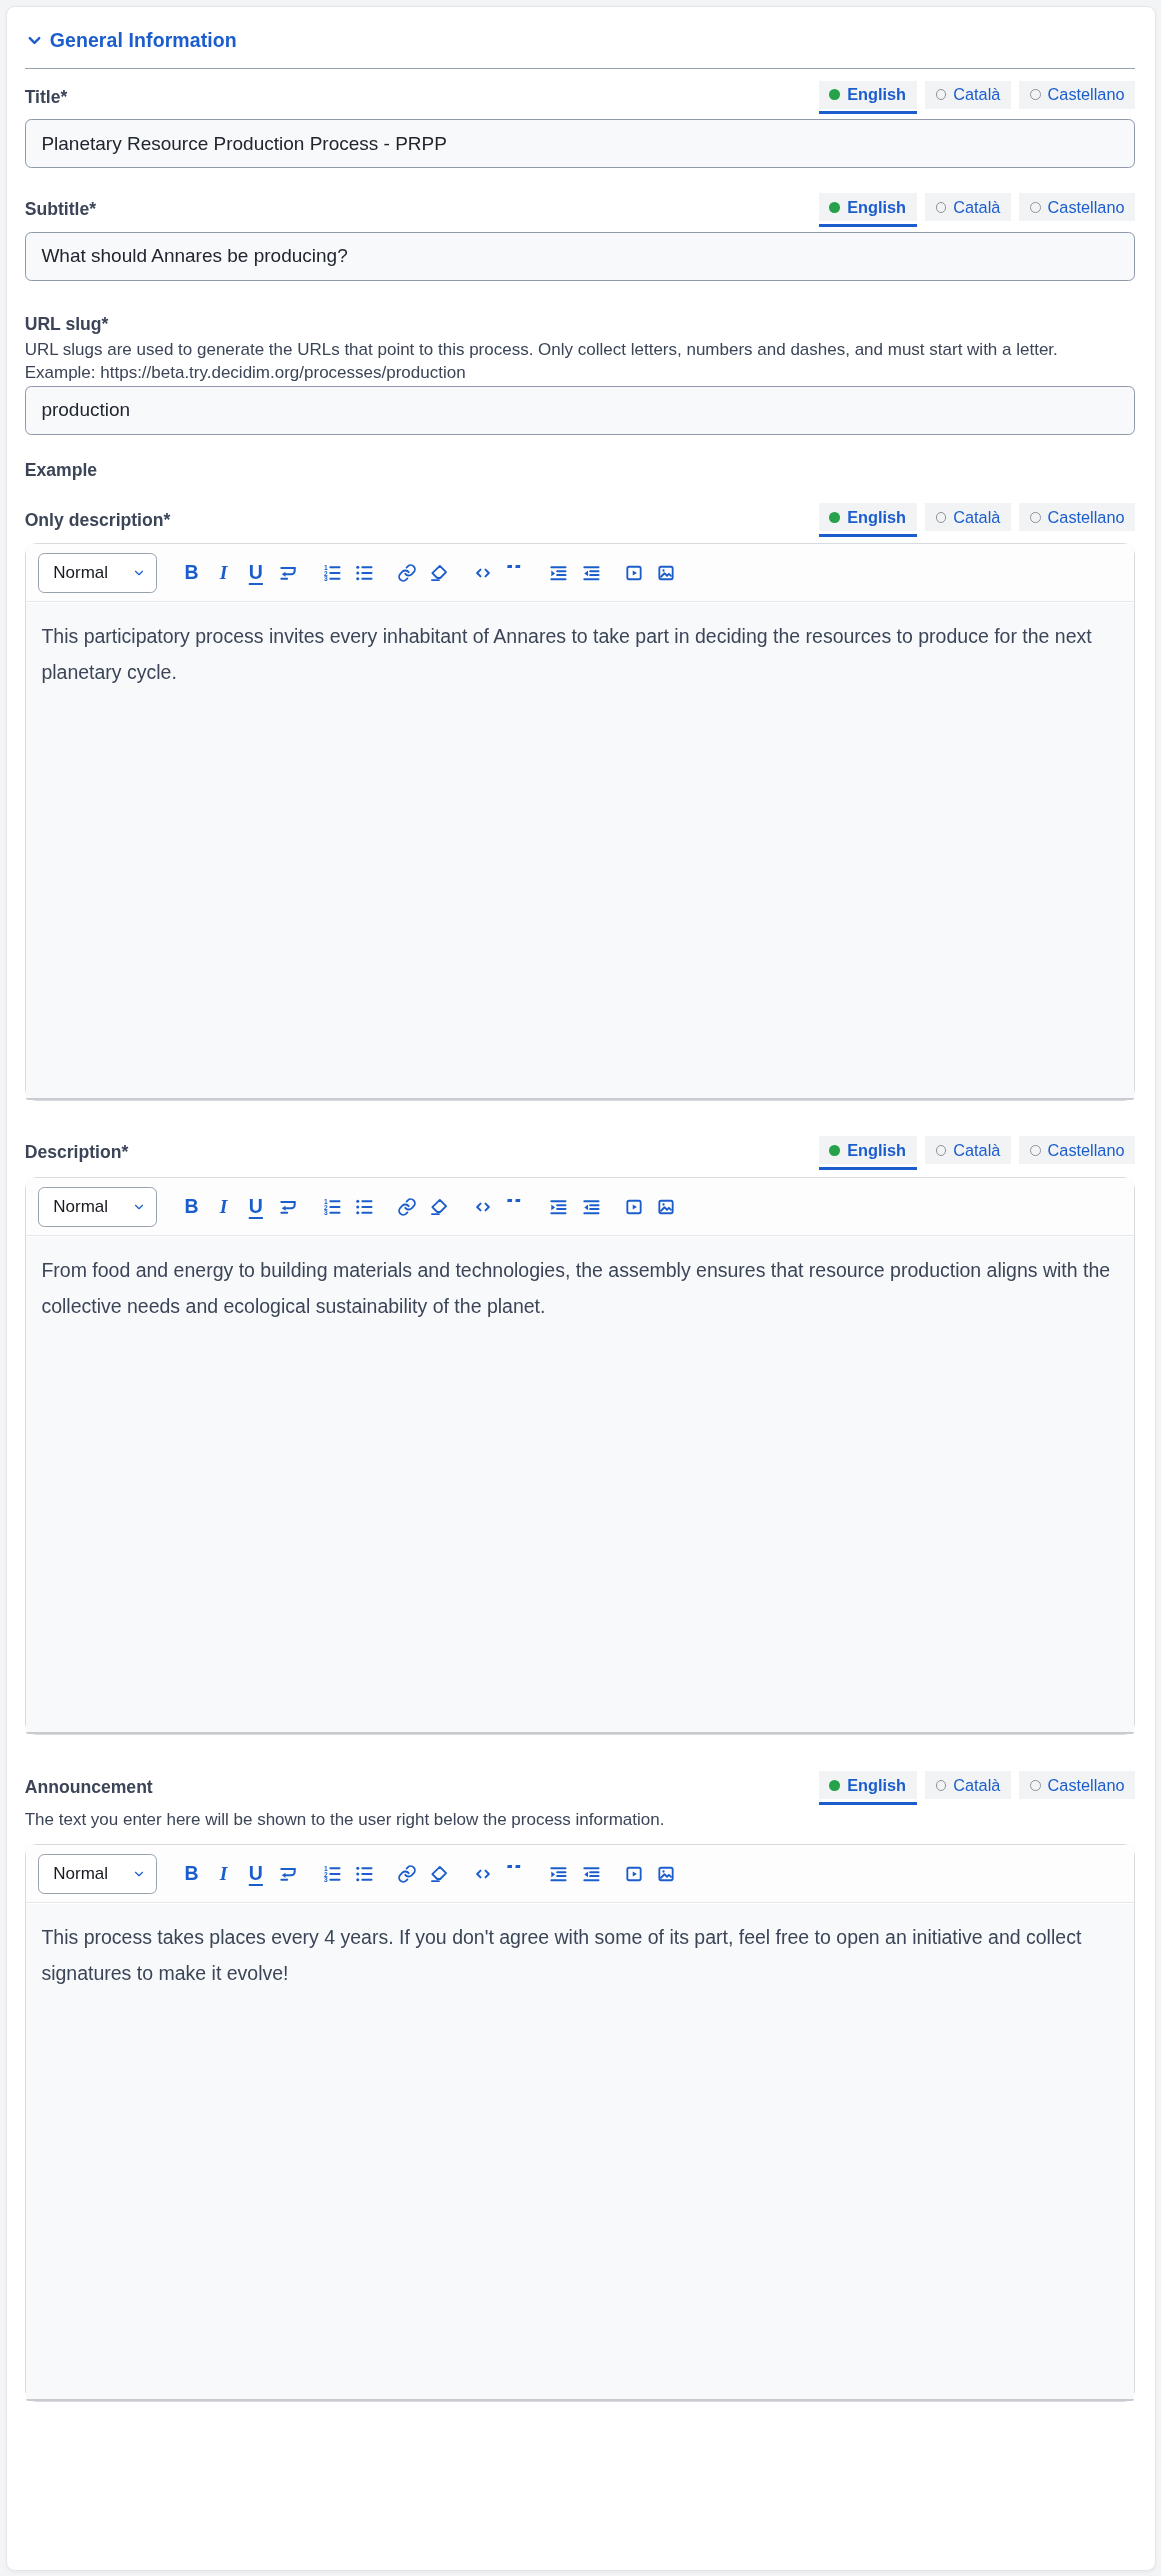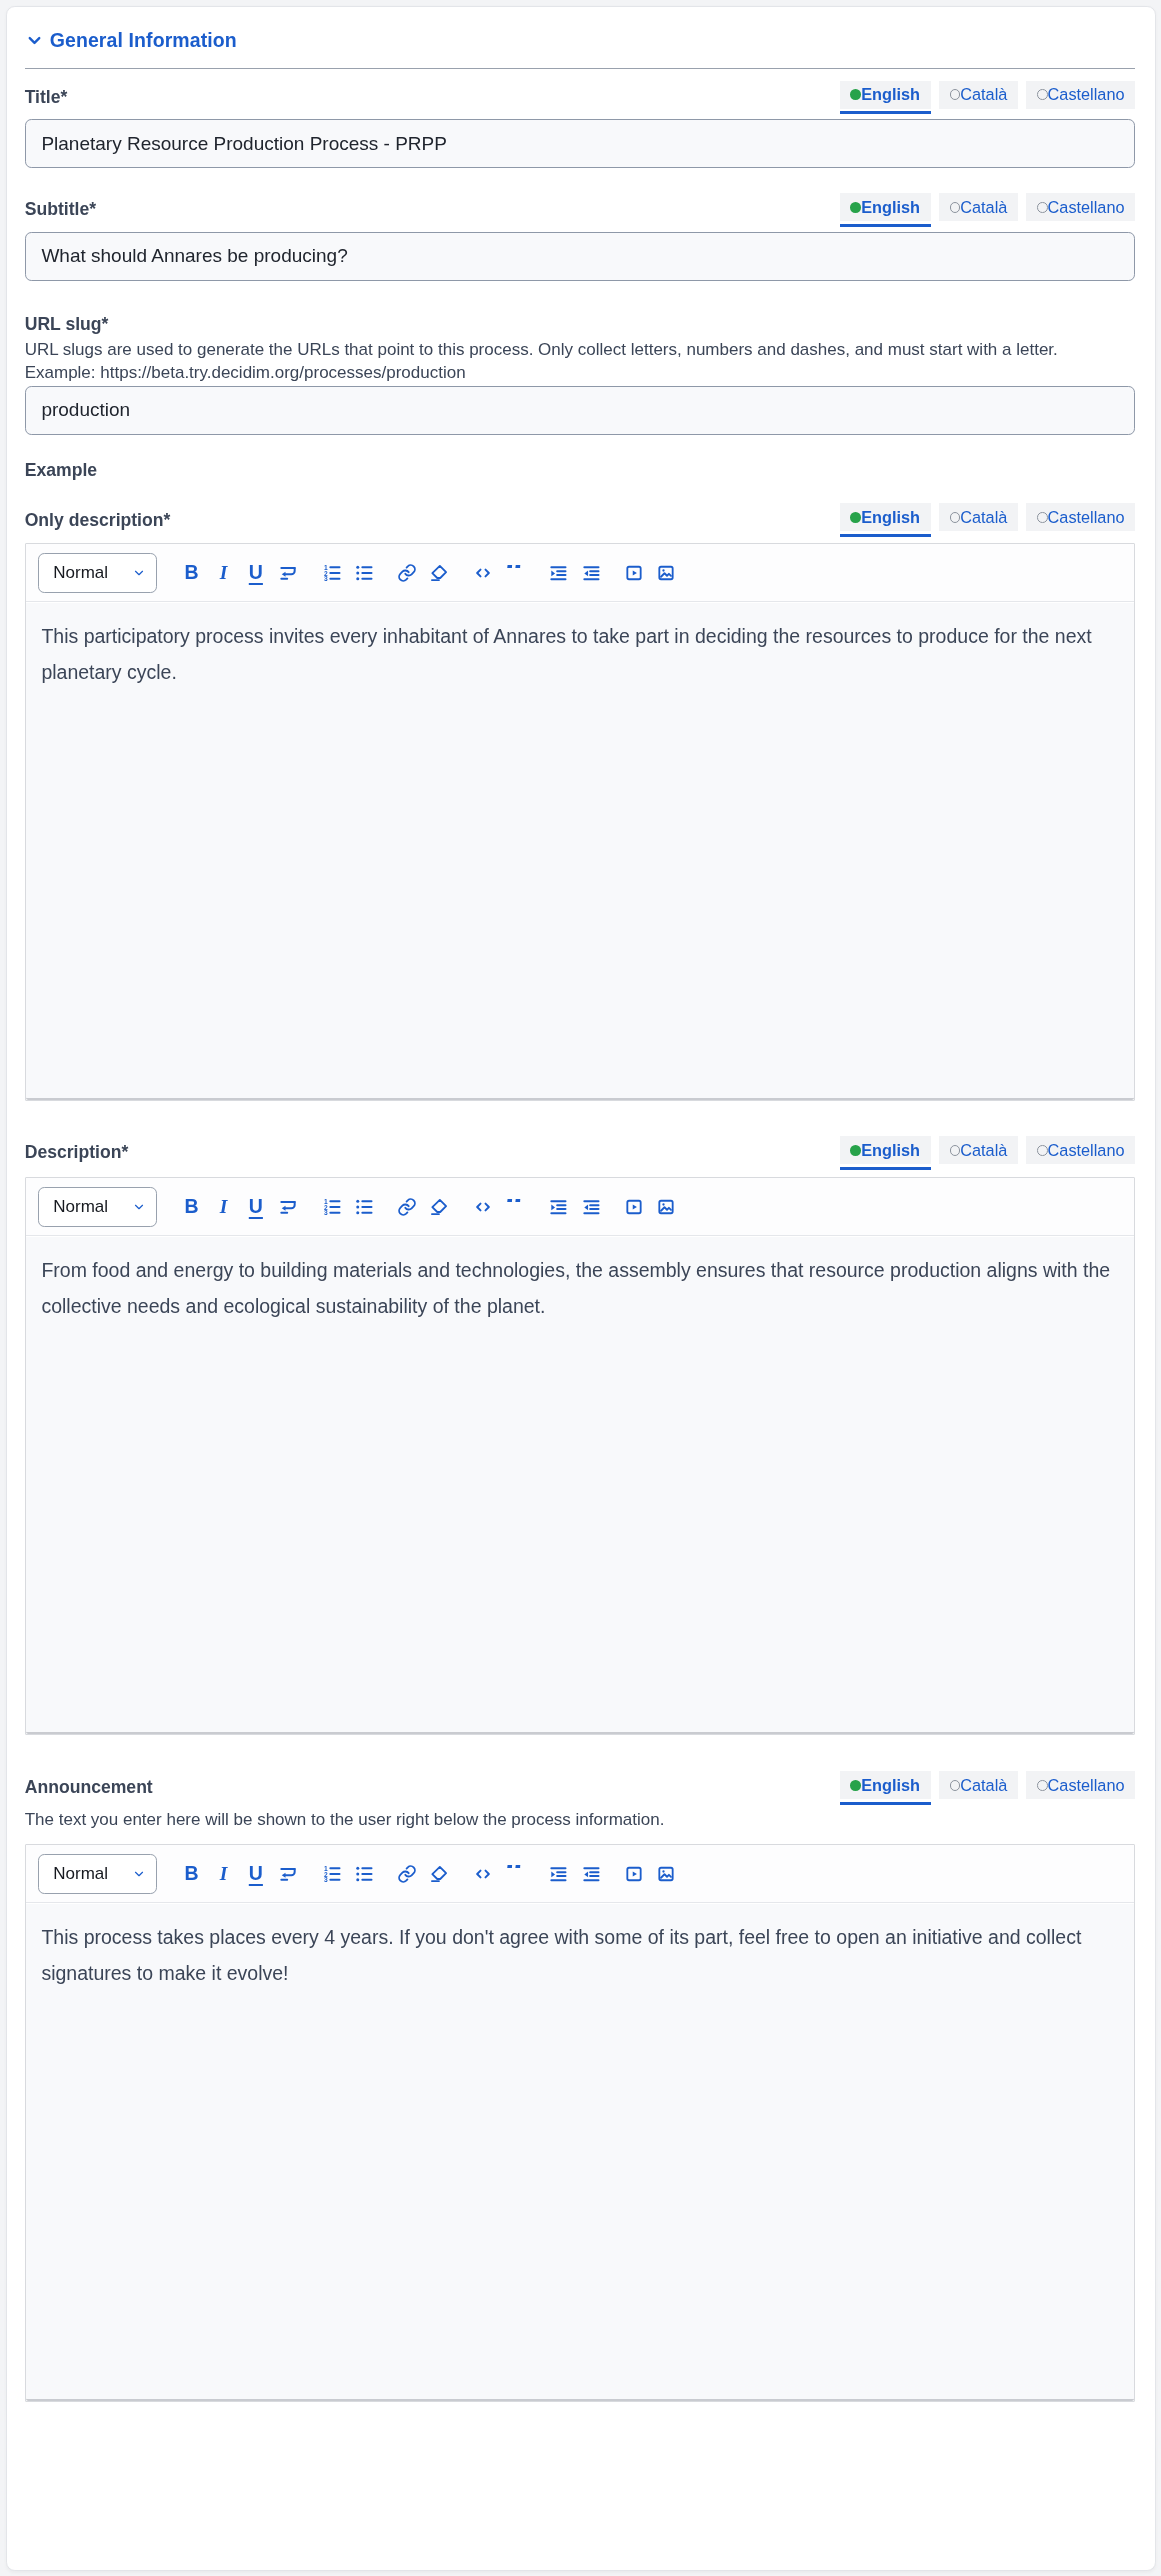--- a/index.html
+++ b/index.html
@@ -24,21 +24,21 @@
   .mt40 { margin-top:25px; } .mt52 { margin-top:33px; } .mt36 { margin-top:22.6px; }
   .mt56 { margin-top:35px; } .mt58 { margin-top:36px; }
   .label { font-size:17.6px; font-weight:600; color:#3b4557; }
   .label-row { display:flex; justify-content:space-between; align-items:flex-end; }
   .label-row .label { padding-bottom:6.3px; }
   .help { font-size:17px; line-height:23px; color:#3b4557; margin-top:3.8px; max-width:1088px; }
   
   .lang-tabs { display:flex; gap:8.2px; align-items:flex-start; }
   .tab-outer { padding-bottom:5px; }
   .tab-outer.active { padding-bottom:2.5px; border-bottom:3.1px solid #1b5dcc; }
-  .tab { background:#f2f3f5; height:28px; padding:0 10.7px; display:flex; align-items:center; 
+  .tab { background:#f2f3f5; height:28px; padding:0 10.7px; display:flex; align-items:center; gap:7px;
          font-size:16.3px; color:#1b5dcc; cursor:pointer; white-space:nowrap; }
   .tab.sel { font-weight:700; }
   .dot { width:10.7px; height:10.7px; border-radius:50%; }
   .dot.on { background:#27a24a; }
   .dot.off { border:1.9px solid #8d949e; background:transparent; }
   
   .text-input {
     display:block; width:100%; height:49px; margin-top:5px;
     background:#f8f9fb; border:1.9px solid #8e98a8; border-radius:6.3px;
     font-size:19px; color:#20252e; padding:0 15.7px;
@@ -47,21 +47,21 @@
   .ti-tight { margin-top:1.3px; }
   .ti-m6 { margin-top:3.8px; }
   .num-wrap { position:relative; }
   .num-wrap .text-input { padding-right:57px; }
   .spinner {
     position:absolute; right:10px; top:50%; transform:translateY(-50%);
     width:29px; height:36px; background:#e9eaee; border-radius:3.8px;
     display:flex; flex-direction:column; align-items:center; justify-content:center; gap:1.3px; cursor:pointer;
   }
   
-  .editor { margin-top:6.3px; border:1.3px solid #d8dade; border-radius:1px; background:#fff; }
+  .editor { margin-top:6.3px; border:1.3px solid #d8dade; border-radius:12px; background:#fff; }
   .editor.mt12 { margin-top:7.5px; } .editor.mt20 { margin-top:12.6px; }
   .toolbar { height:58px; display:flex; align-items:center; gap:8.2px; padding:0 12.6px;
              background:#fdfdfe; border-bottom:1.3px solid #e5e7eb; }
   .style-select { height:40px; min-width:119px; background:#fff; border:1.9px solid #98a1ae; border-radius:6.3px;
                   display:flex; align-items:center; justify-content:space-between; gap:10px;
                   padding:0 10px 0 14px; font-size:17px; color:#16191f; cursor:pointer; margin-right:14px; }
   .tbtn { width:24px; height:28px; display:flex; align-items:center; justify-content:center; cursor:pointer;
           color:#1b5dcc; }
   .tbtn svg { display:block; }
   .fmt { font-size:19.5px; color:#1b5dcc; line-height:1; }

